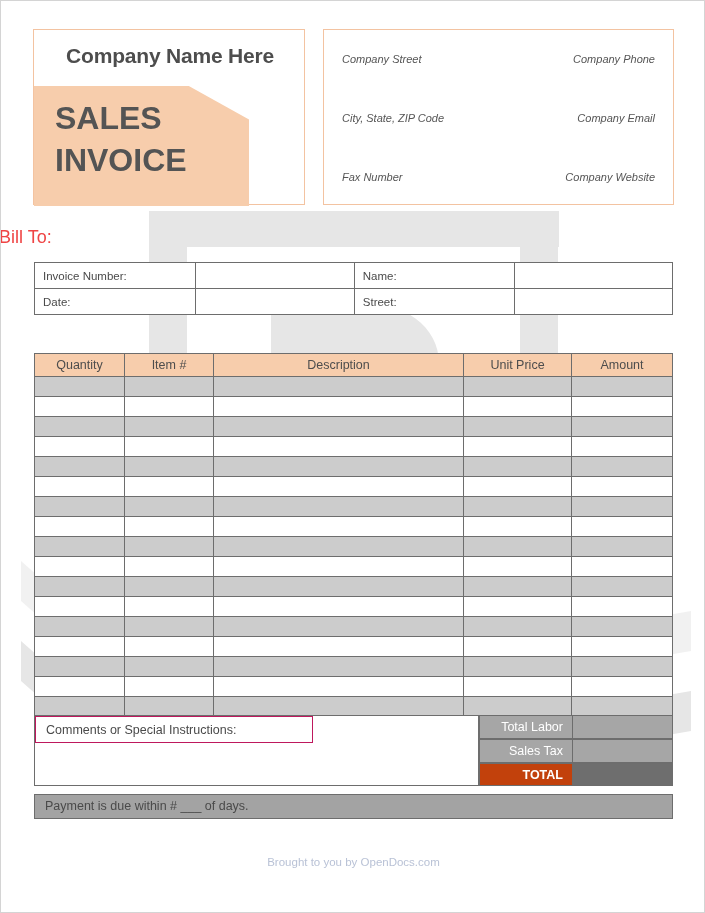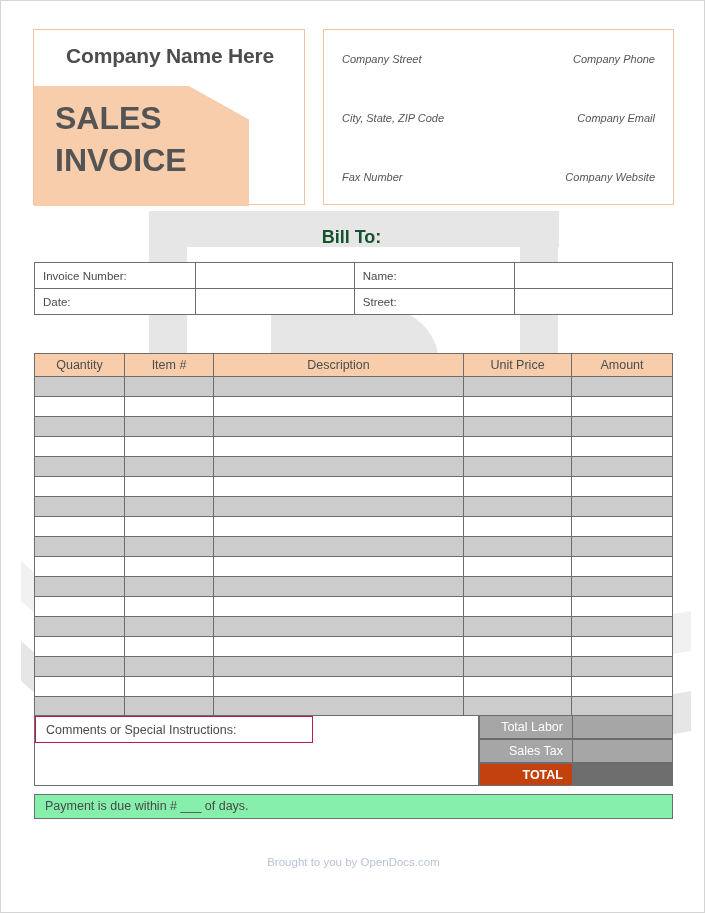--- a/index.html
+++ b/index.html
@@ -117,24 +117,23 @@
   .hr-r1 { top: 23px; }
   .hr-r2 { top: 82px; }
   .hr-r3 { top: 141px; }
 
   
   .billto-title {
     position: absolute;
     left: 0;
     top: 226px;
     width: 705px;
-    text-align: center;
     font-size: 18px;
-    font-weight: bold;
-    color: #14532d;
+    font-weight: normal;
+    color: #ef4444;
     z-index: 3;
   }
   .billto-title span { position: relative; left: -2px; }
 
   .info-table {
     position: absolute;
     left: 33px;
     top: 261px;
     width: 639px;
     border-collapse: collapse;
@@ -269,21 +268,21 @@
   .tot-r3 .val { background: #6e6e6e; height: 23px; }
 
   .payment-box {
     position: absolute;
     left: 33px;
     top: 793px;
     width: 639px;
     height: 25px;
     box-sizing: border-box;
     border: 1px solid #6d6d6d;
-    background: #86efac;
+    background: #a3a3a3;
     font-size: 12.5px;
     color: #4a4a4a;
     line-height: 23px;
     padding-left: 10px;
     z-index: 3;
   }
 
   
   .footer {
     position: absolute;

